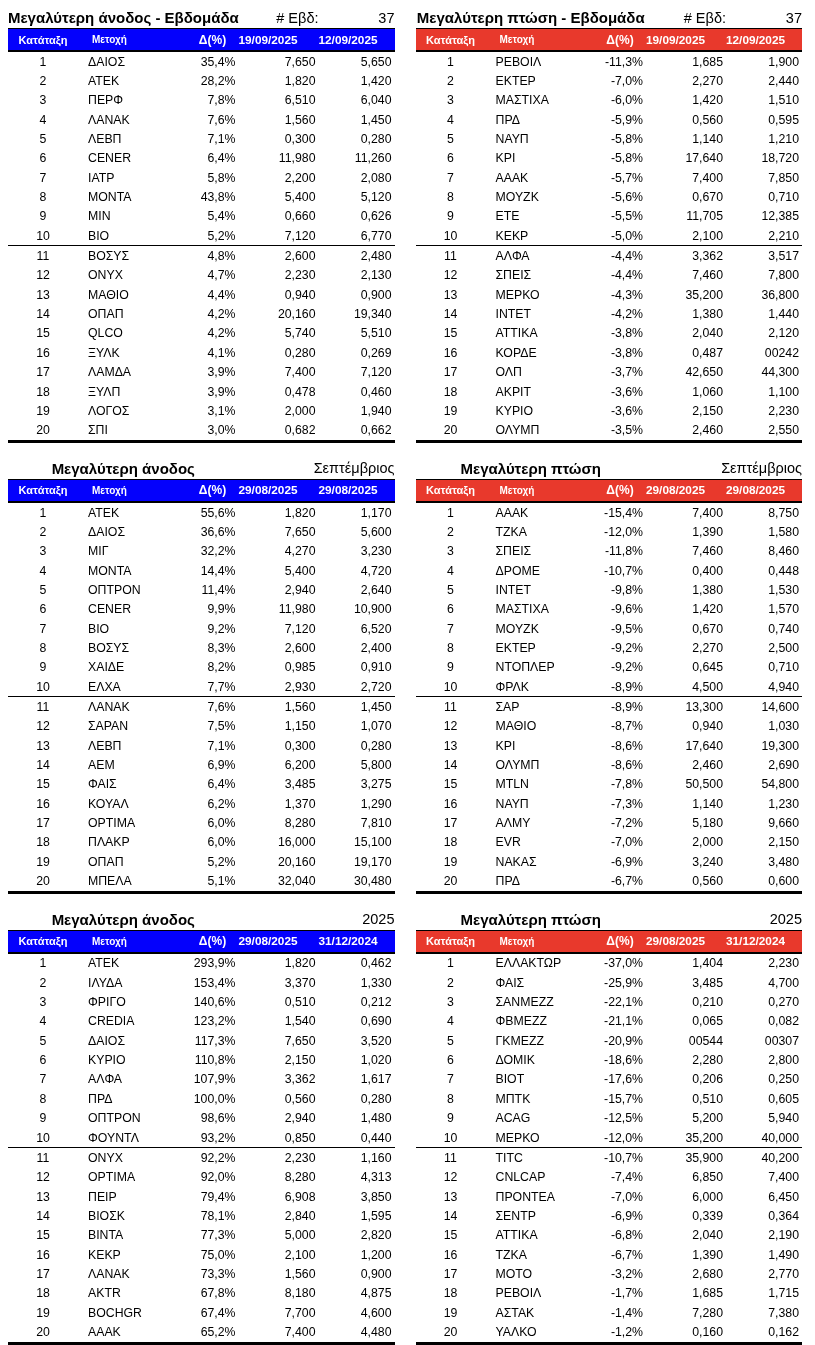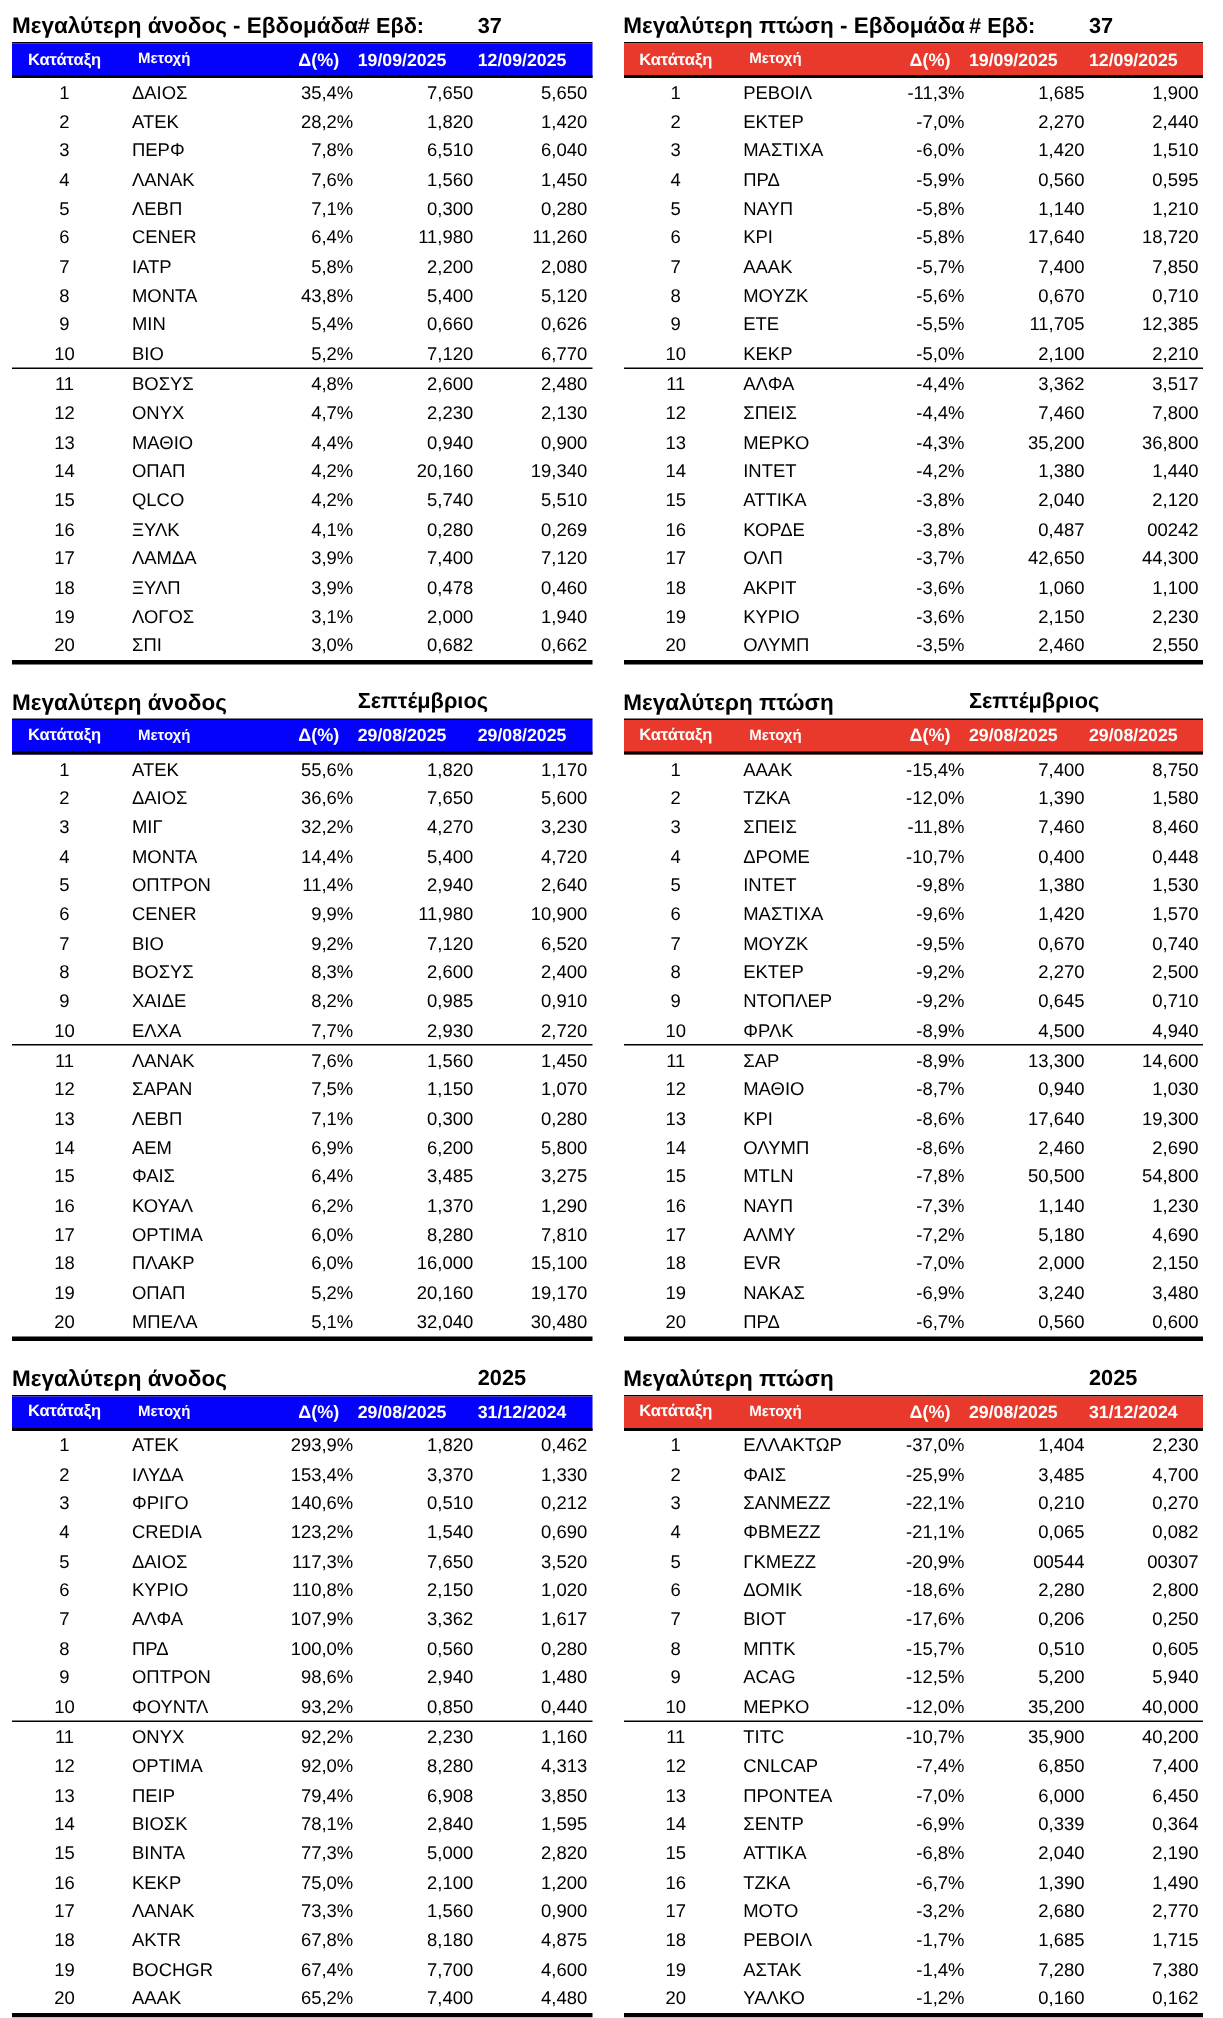--- a/index.html
+++ b/index.html
@@ -1,22 +1,22 @@
 <!DOCTYPE html>
 <html><head>
 <meta charset="utf-8">
 <style>
   html,body{margin:0;padding:0;background:#ffffff;}
   body{width:815px;height:1345px;font-family:"Liberation Sans",sans-serif;color:#000;}
   .page{box-sizing:border-box;padding:7px 13px 8px 8px;display:grid;grid-template-columns:1fr 1fr;column-gap:21px;row-gap:15px;}
   .tbl{--accent:#0401FC;}
   .title-row,.head-row,.row{display:grid;grid-template-columns:70px 1fr 52px 80px 76px;align-items:center;}
   .title-row{height:21px;border-bottom:1px solid #000;}
-  .title{grid-column:1 / 4;font-weight:bold;font-size:15px;white-space:nowrap;}
-  .title-right{font-weight:bold;font-size:14.5px;text-align:left;white-space:nowrap;}
+  .title{grid-column:1 / 4;font-weight:bold;font-size:15px;white-space:nowrap;text-align:center;}
+  .title-right{font-weight:normal;font-size:14.5px;text-align:right;white-space:nowrap;}
   .head-row{background:var(--accent);color:#fff;font-weight:bold;height:21px;border-bottom:2.5px solid #000;}
   .hc0{text-align:center;font-size:11px;}
   .hc1{padding-left:14px;font-size:10px;}
   .hc2{text-align:center;font-size:12px;}
   .hc3,.hc4{padding-right:3px;font-size:11.8px;}
   .body{border-bottom:3px solid #000;}
   .row{height:19.35px;font-size:12.3px;}
   .row.sep{border-bottom:1.5px solid #000;}
   .c0{text-align:center;}
   .c1{padding-left:10px;white-space:nowrap;}
@@ -619,21 +619,21 @@
           <span class="c c1">ΝΑΥΠ</span>
           <span class="c c2">-7,3%</span>
           <span class="c c3">1,140</span>
           <span class="c c4">1,230</span>
         </div>
         <div class="row">
           <span class="c c0">17</span>
           <span class="c c1">ΑΛΜΥ</span>
           <span class="c c2">-7,2%</span>
           <span class="c c3">5,180</span>
-          <span class="c c4">4,690</span>
+          <span class="c c4">9,660</span>
         </div>
         <div class="row">
           <span class="c c0">18</span>
           <span class="c c1">EVR</span>
           <span class="c c2">-7,0%</span>
           <span class="c c3">2,000</span>
           <span class="c c4">2,150</span>
         </div>
         <div class="row">
           <span class="c c0">19</span>

